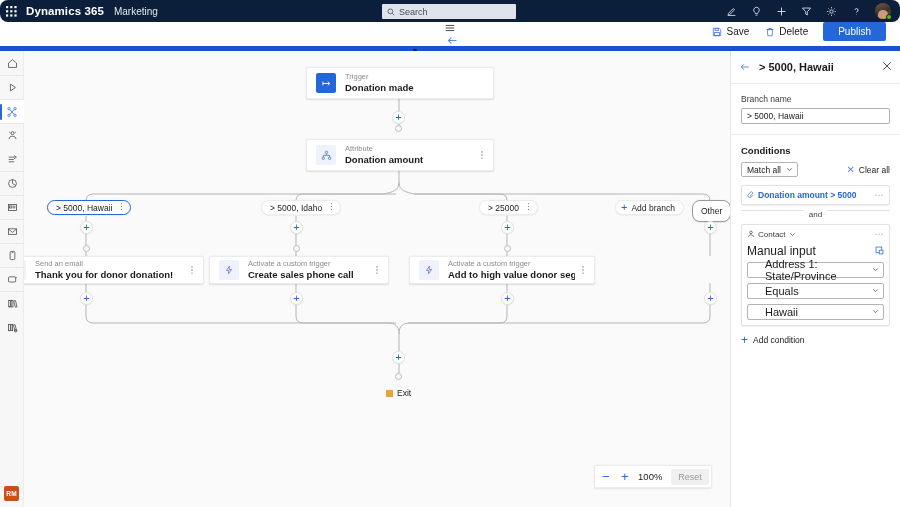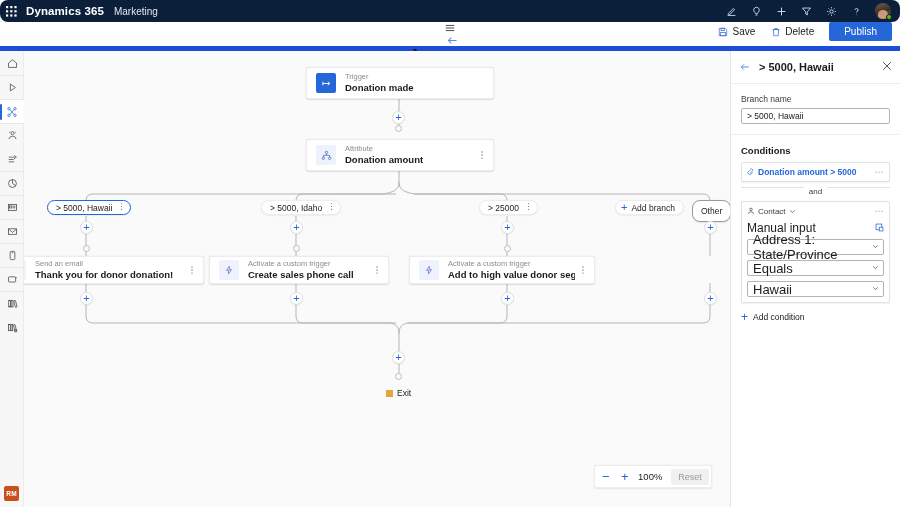--- a/index.html
+++ b/index.html
@@ -81,21 +81,21 @@
     width: 26px; height: 29px; display:flex; align-items:center; justify-content:center;
     cursor: pointer; color:#424242;
   }
   #back-arrow {
     width: 26px; height: 29px; display:flex; align-items:center; justify-content:center;
     color:#5b8bdd; cursor:pointer; margin-left: 4px;
   }
   #journey-title { font-size: 12.5px; font-weight: bold; color: #1b1b1b; margin-left: 6px;}
   #status-chip { display:flex; align-items:center; gap:4px; margin-left: 13px; color:#616161; font-size:9.5px;}
   #status-dot { width:5px; height:5px; border-radius:50%; background:#b3b3b3; }
-  #cmd-right { position:absolute; right: 8px; display:flex; align-items:center; gap: 2px; }
+  #cmd-right { position:absolute; right: 14px; display:flex; align-items:center; gap: 2px; }
   .cmd-btn {
     display:flex; align-items:center; gap:4px;
     padding: 3px 7px; font-size:10px; color:#1b1b1b; cursor:pointer;
     border-radius:2px;
   }
   #publish-btn {
     background:#2566d8; color:#fff; font-size:10px; font-weight:normal;
     padding: 4px 15px; border-radius:2px; cursor:pointer; margin-left:6px;
   }
 
@@ -249,21 +249,21 @@
   .and-line { flex:1 1 auto; height:1px; background:#e2e2e2;}
   .and-text { font-size:8px; color:#3b3b3b; }
   .entity-row { display:flex; align-items:center; margin-bottom:5px;}
   .entity-name { font-size:8px; color:#3b3b3b; display:flex; align-items:center; gap:3px; flex:1 1 auto;}
   .manual-row { display:flex; align-items:center; justify-content:space-between; margin-bottom:4px;}
   .manual-label { font-size:12px; color:#1b1b1b; }
   .manual-icon { color:#2566d8; cursor:pointer; }
   .select-box {
     height:16px; border:1px solid #b4b4b4; border-radius:2px;
     display:flex; align-items:center; justify-content:space-between;
-    padding:0 4px 0 5px; font-size:13px; color:#1b1b1b;
+    padding:0 4px 0 17px; font-size:11px; color:#1b1b1b;
     margin-bottom:5px; background:#fff; cursor:pointer;
   }
   .select-box .chev { color:#3b3b3b; font-size:8px; }
   #add-condition {
     display:flex; align-items:center; gap:5px; margin-top:8px;
     font-size:8.5px; color:#1b1b1b; cursor:pointer;
   }
   #add-condition .plus { color:#2566d8; font-size:12px; line-height:1;}
 </style>
 </head>
@@ -279,20 +279,27 @@
         <rect x="4.2" y="4.2" width="2.2" height="2.2"></rect>
         <rect x="8.4" y="4.2" width="2.2" height="2.2"></rect>
       <rect x="0" y="8.4" width="2.2" height="2.2"></rect>
         <rect x="4.2" y="8.4" width="2.2" height="2.2"></rect>
         <rect x="8.4" y="8.4" width="2.2" height="2.2"></rect>
     </svg>
   </div>
   <div id="suite-product">Dynamics 365</div>
   <div id="suite-module">Marketing</div>
 
+  <div id="suite-search">
+    <svg width="8" height="8" viewBox="0 0 12 12" fill="none" stroke="#4a4f56" stroke-width="1.2">
+      <circle cx="5" cy="5" r="3.6"></circle>
+        <line x1="7.7" y1="7.7" x2="11" y2="11"></line>
+    </svg>
+    <span>Search</span>
+  </div>
 
   <div id="suite-right">
     <div class="suite-icon">
       <svg width="11" height="11" viewBox="0 0 14 14" fill="none" stroke="currentColor" stroke-width="1.1">
         <path d="M2 12h10"></path>
           <path d="M3 9.5l6.3-6.3 1.6 1.6L4.6 11H3z"></path>
       </svg>
     </div>
     <div class="suite-icon">
       <svg width="11" height="11" viewBox="0 0 14 14" fill="none" stroke="currentColor" stroke-width="1.1">
@@ -677,20 +684,32 @@
   </div>
 
   <div id="panel-body">
     <div class="field-label">Branch name</div>
     <div class="text-input">&gt; 5000, Hawaii</div>
 
     <div class="panel-sep"></div>
 
     <div id="conditions-label">Conditions</div>
 
+    <div id="match-row">
+      <div id="match-select">
+        <span>Match all</span>
+        <svg width="7" height="7" viewBox="0 0 10 10" fill="none" stroke="#3b3b3b" stroke-width="1.1">
+          <polyline points="1.8,3.4 5,6.6 8.2,3.4"></polyline>
+        </svg>
+      </div>
+      <div id="clear-all">
+        <span class="x">✕</span>
+        <span>Clear all</span>
+      </div>
+    </div>
 
     <div class="cond-card">
       <div class="cond-row1">
         <div class="cond-pill-text">
           <svg width="8" height="8" viewBox="0 0 12 12" fill="none" stroke="#2566d8" stroke-width="1">
             <path d="M4.4 8.2L8 4.6a1.9 1.9 0 0 0-2.7-2.7L2.2 5a2.8 2.8 0 0 0 4 4l2.6-2.6"></path>
           </svg>
           <span>Donation amount &gt; 5000</span>
         </div>
         <span class="cond-ell">⋯</span>

